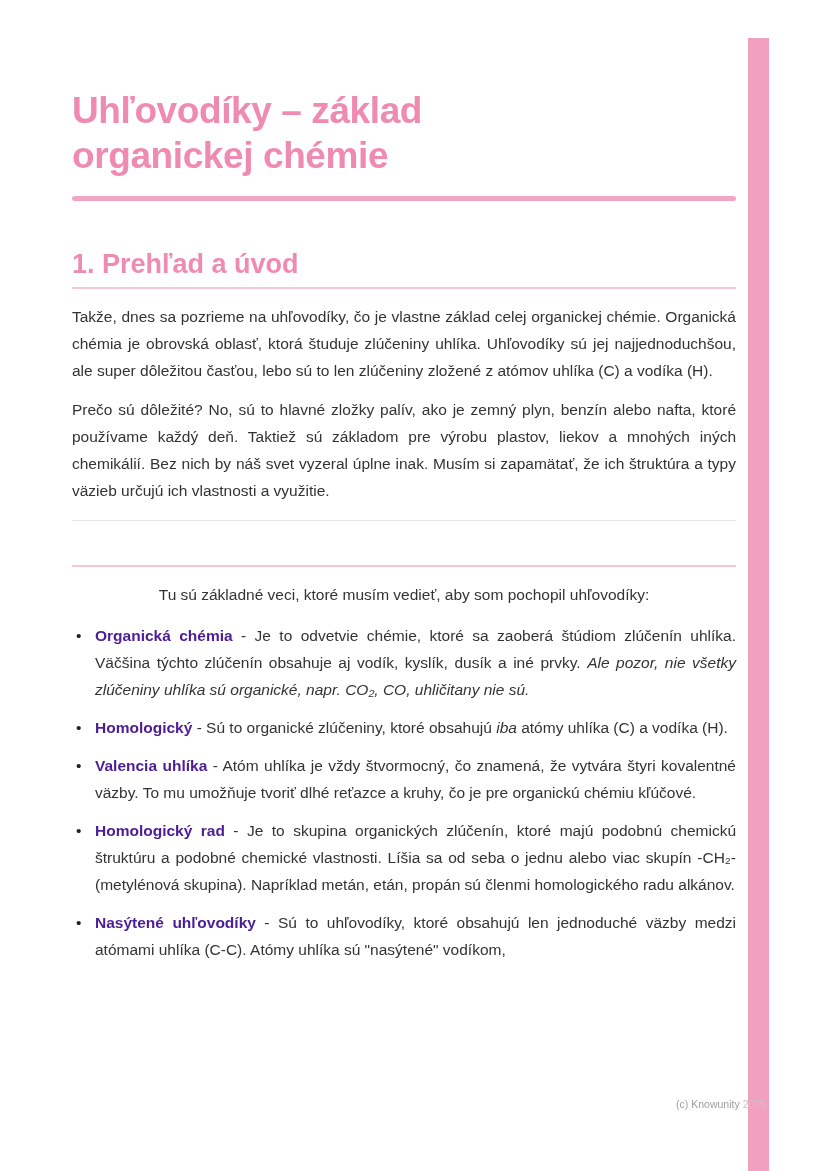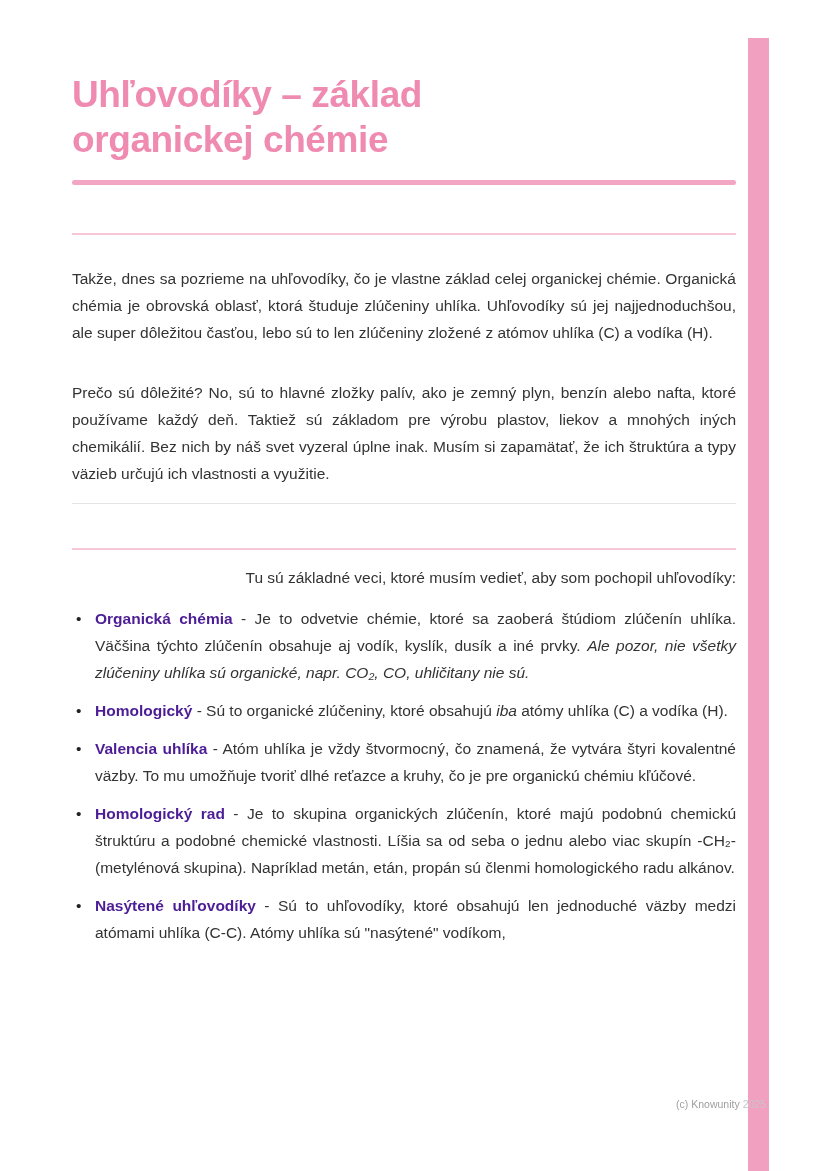--- a/index.html
+++ b/index.html
@@ -6,44 +6,44 @@
   html, body { background:#ffffff; }
   body {
     width:828px; height:1171px; overflow:hidden; position:relative;
     font-family:"Liberation Sans","DejaVu Sans",sans-serif;
     color:var(--body-text,#333333);
   }
   .accent-bar {
     position:absolute; top:38px; left:748px; width:21px; height:1133px;
     background:var(--side-bar,#f2a0c0);
   }
-  .content { position:absolute; left:72px; top:0; width:664px; padding-top:72px; }
+  .content { position:absolute; left:72px; top:16px; width:664px; padding-top:72px; }
   .doc-title {
     color:var(--accent-pink,#ef8ab1);
     font-size:37px; font-weight:700; line-height:45px; letter-spacing:-0.4px;
   }
   .title-line { display:block; }
   .rule-thick {
     height:5px; margin-top:18px; border-radius:3px;
     background:var(--rule-thick,#f2a6c4);
   }
   .section { display:block; }
   .s1 { margin-top:48px; }
   .s2 { margin-top:44px; }
   .section-heading {
     color:var(--accent-pink,#ef8ab1);
     font-size:27px; font-weight:700; line-height:30px;
   }
   .rule-thin { height:2px; margin-top:8px; background:var(--rule-thin,#f7c6d8); }
   .body-text {
-    font-size:15.5px; line-height:27px; text-align:justify; margin-top:33px;
+    font-size:15.5px; line-height:27px; text-align:justify; margin-top:12px;
     color:var(--body-text,#333333);
   }
-  .body-text.first { margin-top:30px; }
-  .intro { text-align:right; margin-top:14px; }
+  .body-text.first { margin-top:14px; }
+  .intro { text-align:center; margin-top:14px; }
   .divider { border:none; border-top:1px solid var(--divider,#e4e4e4); margin-top:16px; }
   .def-list { list-style:none; margin-top:14px; }
   .def-item {
     position:relative; padding-left:23px; margin-bottom:11px;
     font-size:15.5px; line-height:27px; text-align:justify;
     color:var(--body-text,#333333);
   }
   .def-item::before { content:"\2022"; position:absolute; left:4px; top:0; color:#222; }
   .term { font-weight:700; color:#4c1d95; }
   .em { font-style:italic; }
@@ -60,20 +60,21 @@
 
 <div class="content">
 
   <h1 class="doc-title">
       <span class="title-line">Uhľovodíky – základ</span>
       <span class="title-line">organickej chémie</span>
     </h1>
   <div class="rule-thick"></div>
 
   <section class="section s1">
+    <h2 class="section-heading">1. Prehľad a úvod</h2>
     <div class="rule-thin"></div>
     <p class="body-text first">Takže, dnes sa pozrieme na uhľovodíky, čo je vlastne základ celej organickej chémie. Organická chémia je obrovská oblasť, ktorá študuje zlúčeniny uhlíka. Uhľovodíky sú jej najjednoduchšou, ale super dôležitou časťou, lebo sú to len zlúčeniny zložené z atómov uhlíka (C) a vodíka (H).</p>
     <p class="body-text">Prečo sú dôležité? No, sú to hlavné zložky palív, ako je zemný plyn, benzín alebo nafta, ktoré používame každý deň. Taktiež sú základom pre výrobu plastov, liekov a mnohých iných chemikálií. Bez nich by náš svet vyzeral úplne inak. Musím si zapamätať, že ich štruktúra a typy väzieb určujú ich vlastnosti a využitie.</p>
   </section>
 
   <hr class="divider">
 
   <section class="section s2">
     <div class="rule-thin"></div>
     <p class="body-text intro">Tu sú základné veci, ktoré musím vedieť, aby som pochopil uhľovodíky:</p>

